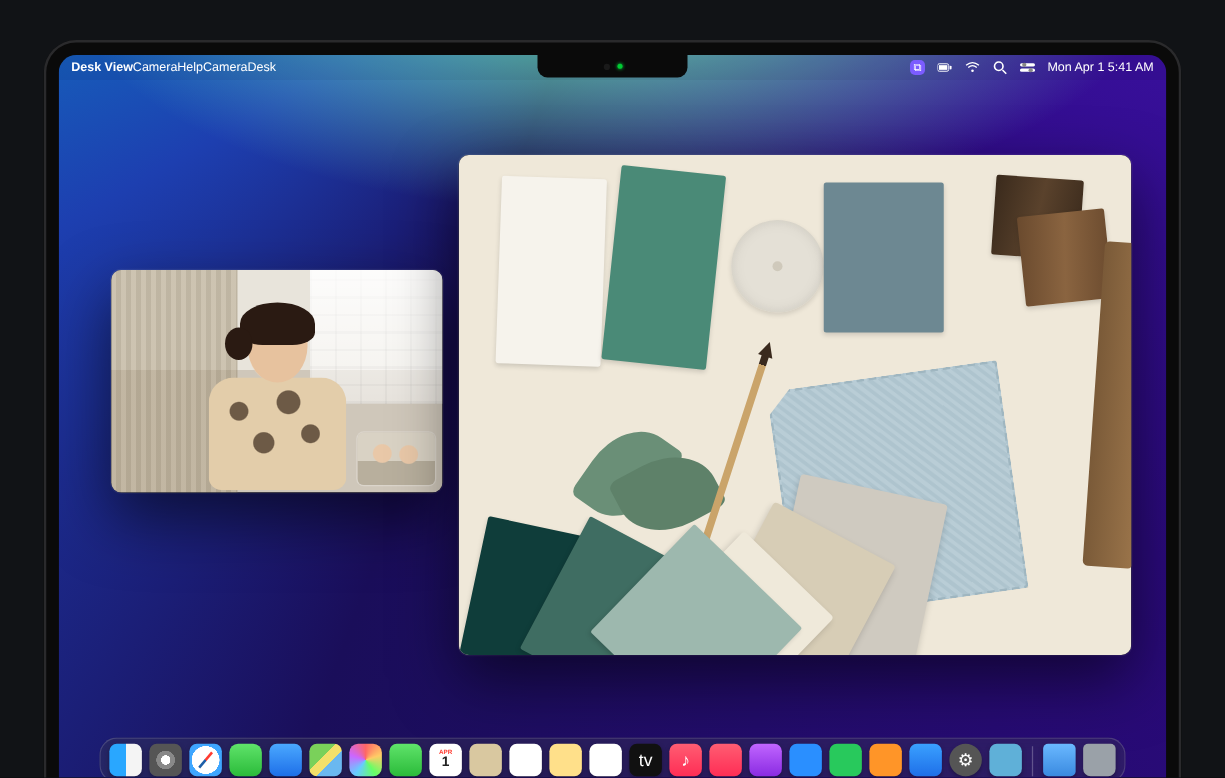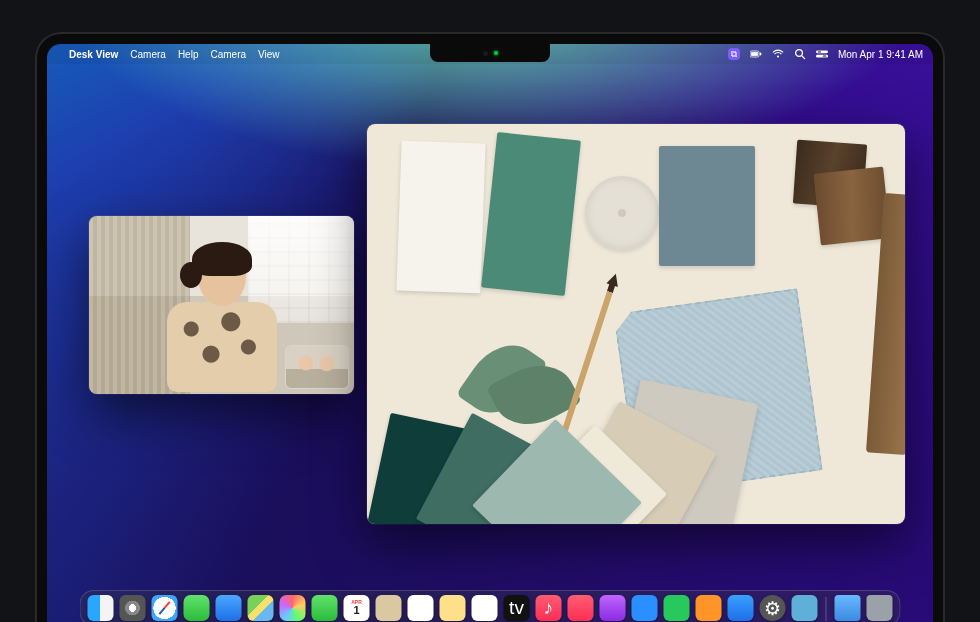--- a/index.html
+++ b/index.html
@@ -46,21 +46,21 @@
   .menubar {
     position: absolute; top: 0; left: 0; right: 0;
     height: 20px;
     display: flex; align-items: center;
     padding: 0 10px;
     color: #fff;
     font-size: 10px;
     background: rgba(0,0,0,0.05);
     z-index: 40;
   }
-  .menubar .left, .menubar .right { display: flex; align-items: center; gap: 12px; }
+  .menubar .left, .menubar .right { display: flex; align-items: center; }
   .menubar .right { margin-left: auto; gap: 10px; }
   .menubar .apple { font-size: 12px; }
   .menubar .app-name { font-weight: 600; }
   .menubar .item { cursor: default; }
   .status-icon { display:inline-flex; width:12px; height:12px; align-items:center; justify-content:center; }
   .cc-badge { background:#7b5cff; border-radius:4px; padding:1px 4px; font-size:9px; }
 
   
   .window {
     position: absolute;
@@ -152,21 +152,21 @@
     padding:5px 8px;
     background: rgba(60,60,80,0.35);
     backdrop-filter: blur(10px);
     border-radius:14px;
     box-shadow: inset 0 0 0 1px rgba(255,255,255,.15);
     z-index:30;
   }
   .dock-icon {
     width:26px; height:26px; border-radius:6px;
     display:flex; align-items:center; justify-content:center;
-    font-size:19px; color:#fff;
+    font-size:14px; color:#fff;
     box-shadow: 0 2px 4px rgba(0,0,0,.3);
     position:relative;
   }
   .dock-sep { width:1px; height:24px; background:rgba(255,255,255,.25); margin:0 2px; }
   .di-finder{background:linear-gradient(90deg,#29a7ff 50%,#f4f4f4 50%);}
   .di-launchpad{background:radial-gradient(circle,#fff 20%,#888 21% 40%,#555 41%);}
   .di-safari{background:radial-gradient(circle,#fff 0 60%,#3ea6ff 61%);} .di-safari::after{content:"";position:absolute;width:2px;height:16px;background:linear-gradient(#ff3b30 50%,#1e5fa8 50%);transform:rotate(40deg);}
   .di-messages{background:linear-gradient(#5fe36a,#2bbb3a);border-radius:7px;}
   .di-mail{background:linear-gradient(#4aa8ff,#1e6fe8);}
   .di-maps{background:linear-gradient(135deg,#7ad15a 40%,#f4e06a 40% 60%,#6ab8f0 60%);}
@@ -197,21 +197,21 @@
   <div class="screen">
     <div class="notch"></div>
 
     <div class="menubar">
       <div class="left">
         <span class="apple item"></span>
         <span class="app-name item">Desk View</span>
         <span class="item">Camera</span>
         <span class="item">Help</span>
         <span class="item">Camera</span>
-        <span class="item">View</span>
+        <span class="item">Desk</span>
       </div>
       <div class="right">
         <span class="cc-badge status-icon">⧉</span>
         <span class="status-icon">
           <svg width="16" height="10" viewBox="0 0 16 10">
               <rect x="0" y="1" width="12" height="8" rx="2" fill="none" stroke="#fff" stroke-width="1"></rect>
               <rect x="1.5" y="2.5" width="9" height="5" fill="#fff"></rect>
               <rect x="13" y="3" width="2" height="4" rx="1" fill="#fff"></rect>
             </svg>
         </span>
@@ -230,21 +230,21 @@
             </svg>
         </span>
         <span class="status-icon">
           <svg width="14" height="10" viewBox="0 0 14 10">
               <rect x="0" y="1" width="14" height="3" rx="1.5" fill="#fff"></rect>
               <rect x="0" y="6" width="14" height="3" rx="1.5" fill="#fff"></rect>
               <circle cx="4" cy="2.5" r="2" fill="#888"></circle>
               <circle cx="10" cy="7.5" r="2" fill="#888"></circle>
             </svg>
         </span>
-        <span class="item">Mon Apr 1  9:41 AM</span>
+        <span class="item">Mon Apr 1  5:41 AM</span>
       </div>
     </div>
 
     <div class="window facetime-window" aria-label="FaceTime">
       <div class="facetime-main">
         <div class="ft-bg-left"></div>
         <div class="ft-bg-right"></div>
         <div class="ft-person">
           <div class="ft-head">
               <div class="ft-hair"></div>

